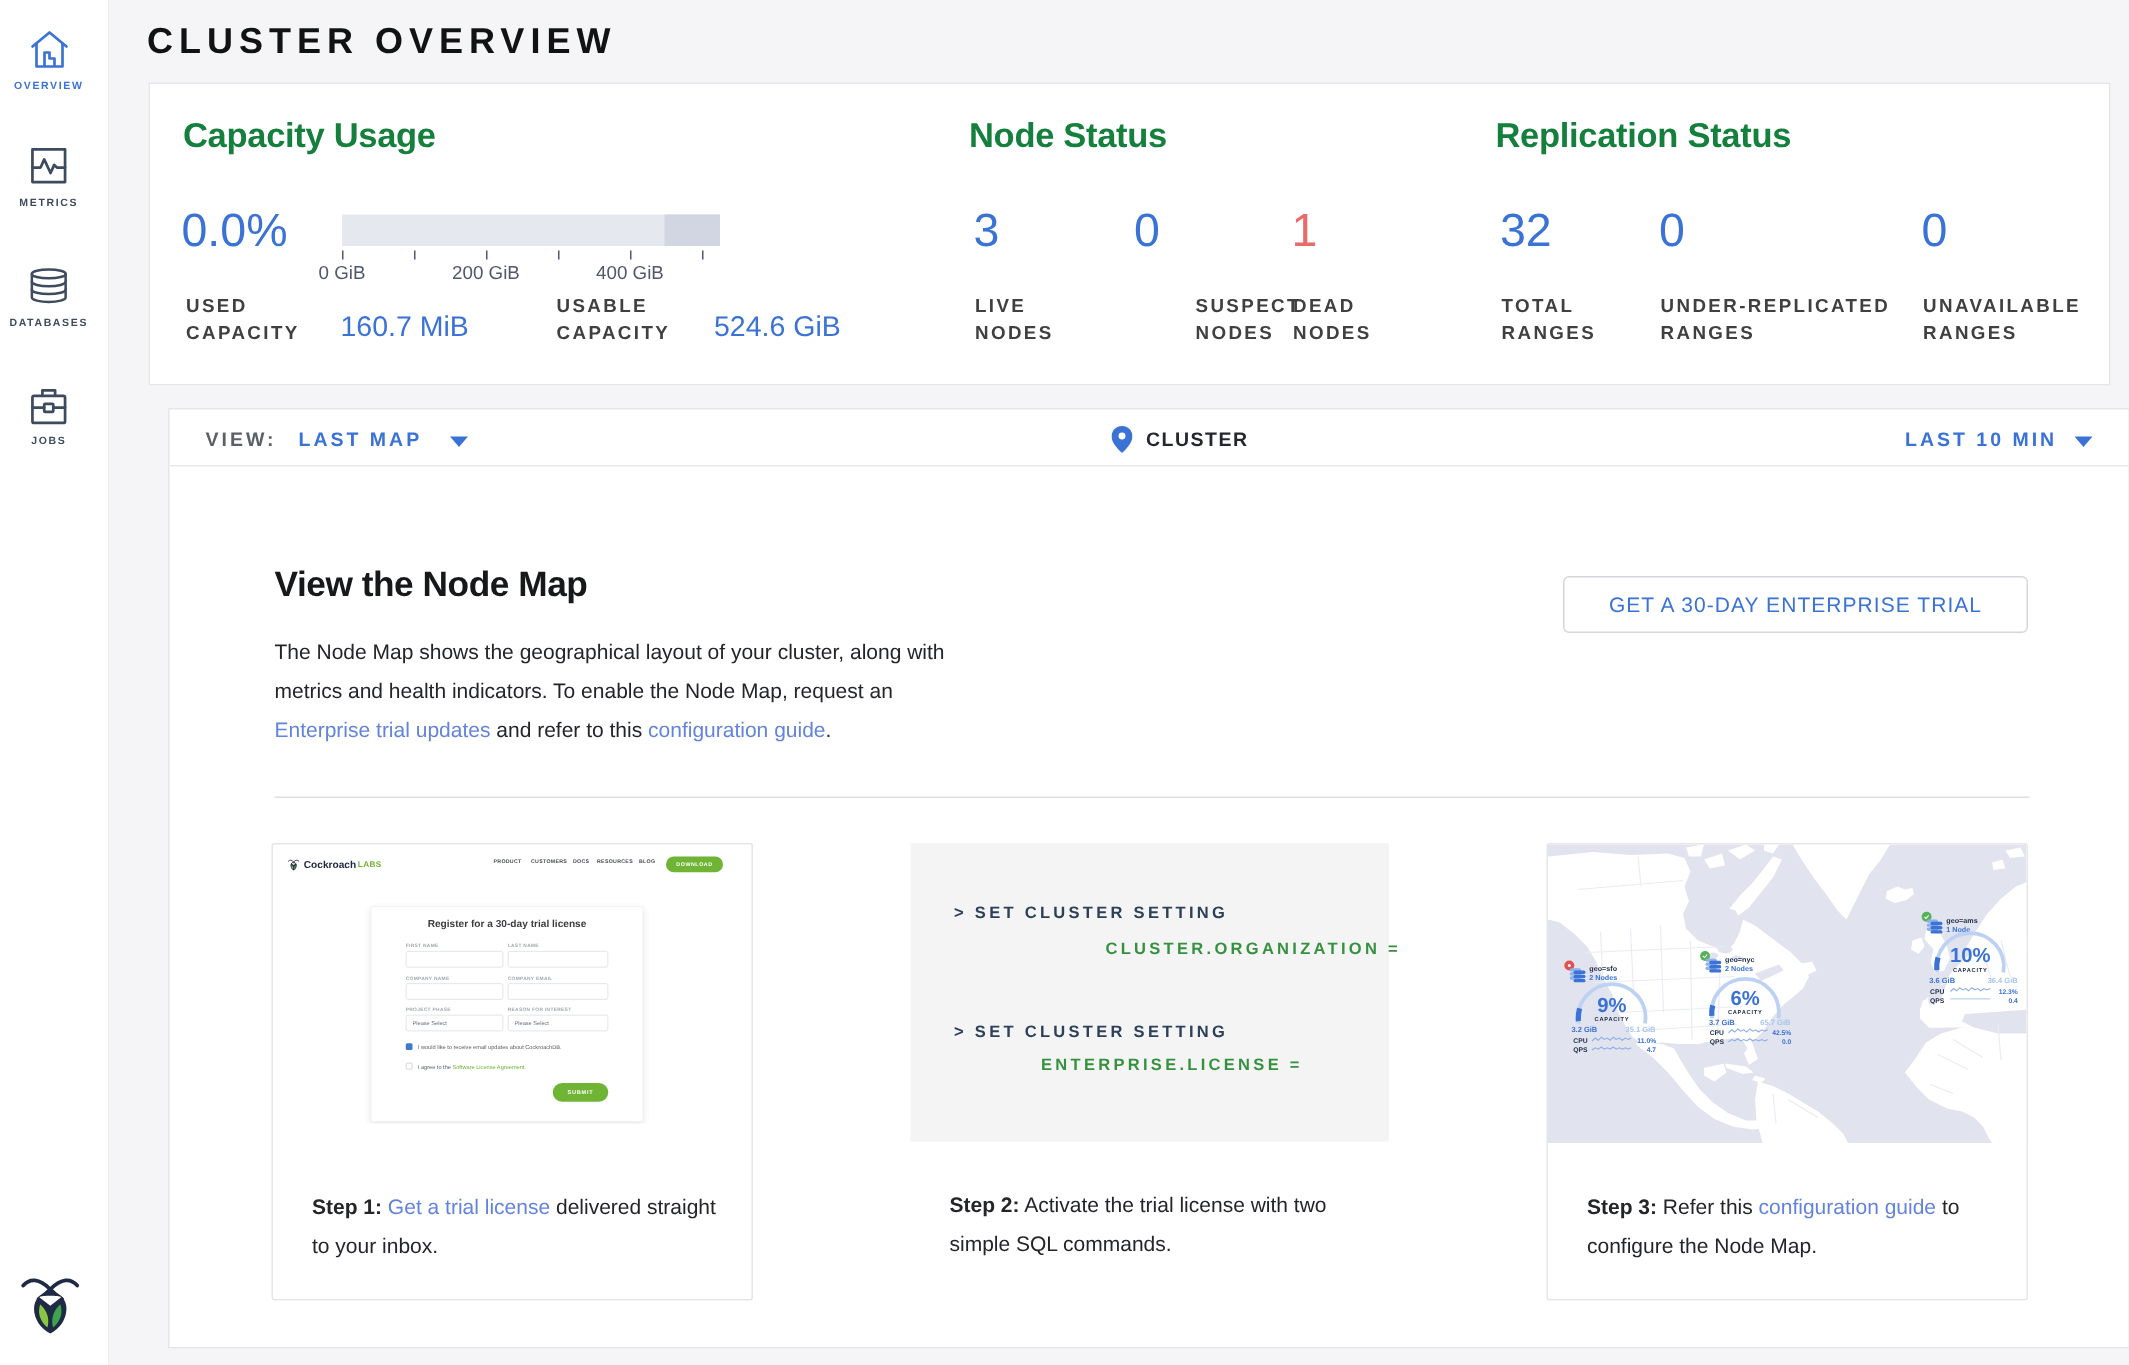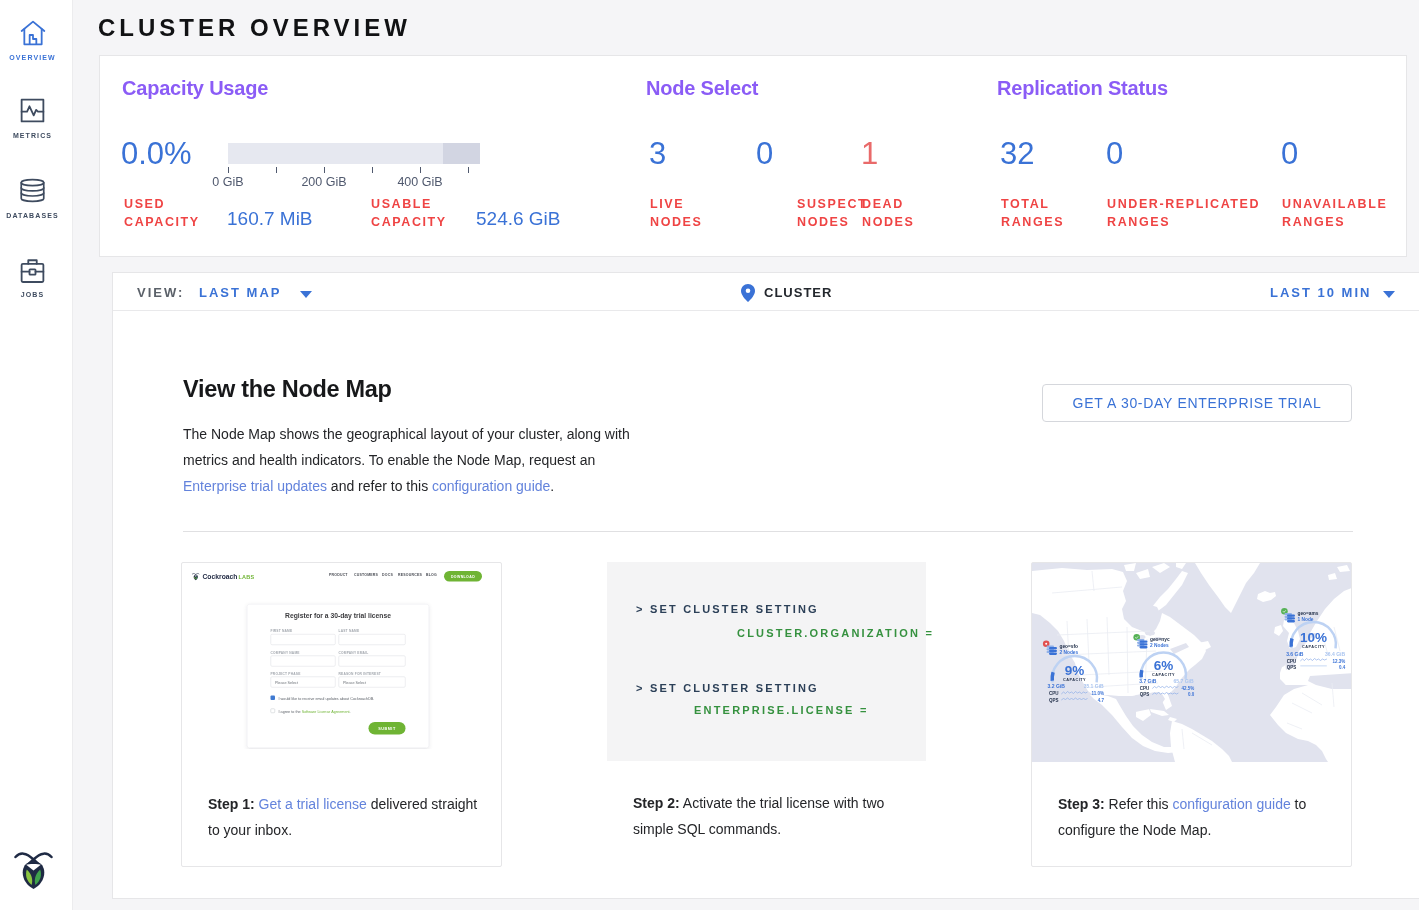--- a/index.html
+++ b/index.html
@@ -9,24 +9,24 @@
 #sidebar { position:fixed; left:0; top:0; width:73px; height:910px; background:#fff; border-right:1px solid #ececee; z-index:5; }
 .navitem { position:absolute; left:0; width:65px; text-align:center; }
 .navitem svg { display:block; margin:0 auto; }
 .navlabel { display:block; font-size:7px; font-weight:700; letter-spacing:1.1px; color:#3e4b5f; }
 .navitem.active .navlabel { color:#3a72d6; }
 #logo { position:absolute; left:14px; top:849px; }
 
 #title { position:absolute; left:98px; top:14px; font-size:24px; font-weight:600; letter-spacing:4.0px; color:#111214; }
 
 #stats { position:absolute; left:99px; top:55px; width:1308px; height:202px; background:#fff; border:1px solid #e6e6e8; }
-#stats h2 { position:absolute; font-size:20px; font-weight:600; color:#8b5cf6; letter-spacing:-0.2px; }
+#stats h2 { position:absolute; font-size:23px; font-weight:600; color:#15803d; letter-spacing:-0.2px; }
 .bignum { position:absolute; font-size:31px; color:#3a72d6; }
 .bignum.red { color:#e96a6a; }
-.caplabel { position:absolute; font-size:12.5px; font-weight:700; letter-spacing:1.6px; color:#ef4444; line-height:18px; }
+.caplabel { position:absolute; font-size:12.5px; font-weight:700; letter-spacing:1.6px; color:#404040; line-height:18px; }
 .capval { position:absolute; font-size:19px; color:#3a72d6; }
 
 #capbar { position:absolute; left:128px; top:87px; width:252px; height:21px; background:#e6e8f0; }
 #capbar .seg { position:absolute; right:0; top:0; width:37px; height:21px; background:#d2d5e2; }
 .tick { position:absolute; top:111px; width:1px; height:6px; background:#50596e; }
 .ticklabel { position:absolute; top:119px; font-size:12.5px; color:#50596e; width:60px; text-align:center; }
 
 #panel { position:absolute; left:112px; top:272px; width:1308px; height:627px; background:#fff; border:1px solid #e6e6e8; }
 #viewbar { position:absolute; left:0; top:0; width:100%; height:38px; border-bottom:1px solid #e9e9eb; }
 .vtext { position:absolute; top:12px; font-size:13px; font-weight:700; letter-spacing:2px; }
@@ -117,21 +117,21 @@
   <div class="tick" style="left:320px;"></div>
   <div class="tick" style="left:368px;"></div>
   <div class="ticklabel" style="left:98px;">0 GiB</div>
   <div class="ticklabel" style="left:194px;">200 GiB</div>
   <div class="ticklabel" style="left:290px;">400 GiB</div>
   <div class="caplabel" style="left:24px; top:139px;">USED<br>CAPACITY</div>
   <div class="capval" style="left:127px; top:152px;">160.7 MiB</div>
   <div class="caplabel" style="left:271px; top:139px;">USABLE<br>CAPACITY</div>
   <div class="capval" style="left:376px; top:152px;">524.6 GiB</div>
 
-  <h2 style="left:546px; top:21px;">Node Select</h2>
+  <h2 style="left:546px; top:21px;">Node Status</h2>
   <div class="bignum" style="left:549px; top:80px;">3</div>
   <div class="caplabel" style="left:550px; top:139px;">LIVE<br>NODES</div>
   <div class="bignum" style="left:656px; top:80px;">0</div>
   <div class="caplabel" style="left:657px; top:139px;margin-left:40px;">SUSPECT<br>NODES</div>
   <div class="bignum red" style="left:761px; top:80px;">1</div>
   <div class="caplabel" style="left:762px; top:139px;">DEAD<br>NODES</div>
 
   <h2 style="left:897px; top:21px;">Replication Status</h2>
   <div class="bignum" style="left:900px; top:80px;">32</div>
   <div class="caplabel" style="left:901px; top:139px;">TOTAL<br>RANGES</div>

